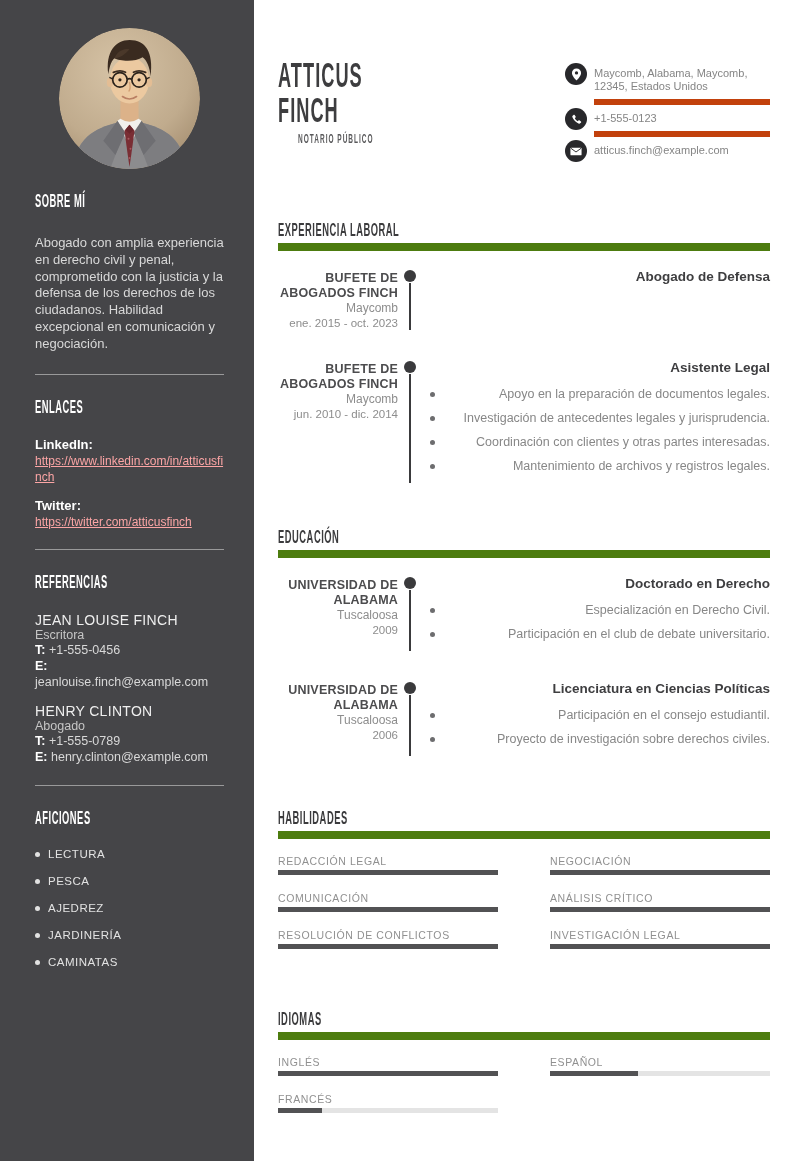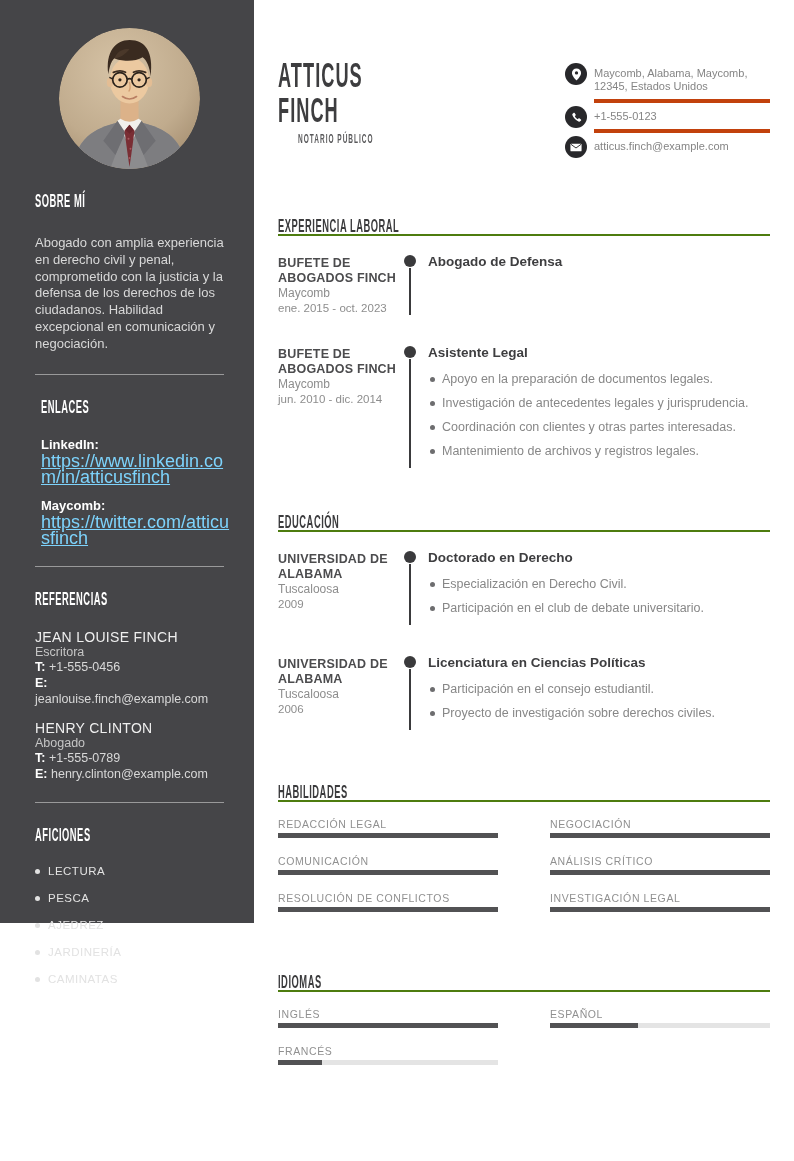--- a/index.html
+++ b/index.html
@@ -10,33 +10,33 @@
     color:#3b3b3d;
     -webkit-font-smoothing:antialiased;
   }
   .page { width:794px; height:1161px; display:flex; overflow:hidden; background:#fff; }
 
   
   .cond { display:inline-block; transform:scaleX(0.52); transform-origin:0 50%; white-space:nowrap; letter-spacing:1px; font-weight:700; }
 
   
   .sidebar {
-    width:254px; min-width:254px; height:923px;
+    width:254px; min-width:254px; height:1161px;
     background:#454548; color:#d8d8d8;
     padding:28px 30px 0 35px;
   }
   .photo-wrap { width:141px; height:141px; border-radius:50%; overflow:hidden; margin:0 auto; }
   .photo-wrap svg { display:block; }
   .sb-heading { color:#ffffff; font-size:18px; line-height:16px; }
   .sb-divider { border:none; border-top:1px solid rgba(255,255,255,0.45); height:0; margin-top:21px; }
   .about-text { margin-top:26px; font-size:13px; line-height:16.8px; color:#d8d8d8; width:192px; }
   .link-group { margin-top:22px; }
   .link-group + .link-group { margin-top:12px; }
   .link-label { color:#ffffff; font-weight:700; font-size:13px; line-height:16px; }
-  .link-url { color:#7dd3fc; font-size:18px; line-height:16.5px; text-decoration:underline; word-break:break-all; display:block; width:192px; }
+  .link-url { color:#fca5a5; font-size:12px; line-height:16.5px; text-decoration:underline; word-break:break-all; display:block; width:192px; }
   .ref { margin-top:22px; }
   .ref + .ref { margin-top:13px; }
   .ref-name { color:#efefef; font-size:14px; line-height:16px; font-weight:400; letter-spacing:0.3px; }
   .ref-role { color:#c6c6c6; font-size:12.5px; line-height:14px; }
   .ref-line { font-size:12.5px; line-height:16px; color:#d8d8d8; }
   .ref-line:first-of-type { margin-top:7px; }
   .ref-line b { color:#ffffff; }
   .hobby-list { list-style:none; margin-top:22px; }
   .hobby-list li { font-size:11.5px; line-height:13px; letter-spacing:0.5px; color:#e2e2e2; margin-bottom:14px; position:relative; padding-left:13px; }
   .hobby-list li::before { content:""; position:absolute; left:0; top:4px; width:5px; height:5px; border-radius:50%; background:#e2e2e2; }
@@ -47,31 +47,31 @@
   .name { font-size:35px; line-height:35px; color:#3d3d3f; }
   .name .cond { letter-spacing:2px; }
   .job-title { margin-top:4px; font-size:13px; color:#59595b;padding-left:20px; }
   .job-title .cond { transform:scaleX(0.5); letter-spacing:2px; }
 
   .contact { width:205px; margin-top:6px; }
   .contact-row { display:flex; align-items:flex-start; }
   .contact-icon { width:22px; height:22px; min-width:22px; border-radius:50%; background:#28282b; display:flex; align-items:center; justify-content:center; margin-right:7px; }
   .contact-icon svg { display:block; }
   .contact-text { flex:1; font-size:11px; line-height:13px; color:#858585; padding:4px 0 6px 0; }
-  .contact-row.sep .contact-text { border-bottom:4px solid #c2410c; }
+  .contact-row.sep .contact-text { border-bottom:6px solid #c2410c; }
   .contact-row + .contact-row { margin-top:3px; }
 
-  .section-heading { font-size:18px; line-height:16px; color:#3b3b3d; border-bottom:2px solid #4d7c0f; }
+  .section-heading { font-size:18px; line-height:16px; color:#3b3b3d; padding-bottom:5px; border-bottom:8px solid #4d7c0f; }
   .sec-exp { margin-top:59px; }
   .sec-edu { margin-top:46px; }
   .sec-skills { margin-top:54px; }
   .sec-lang { margin-top:62px; }
 
   .entries { margin-top:18px; }
-  .entry { display:grid; grid-template-columns:120px 24px 1fr; padding-bottom:17px; }
+  .entry { display:grid; grid-template-columns:120px 24px 1fr; padding-bottom:17px;text-align:right; }
   .entry:last-child { padding-bottom:0; }
   .entry + .entry { margin-top:13px; }
   .e-left { padding-top:2px; }
   .e-org { font-size:12.5px; line-height:14.5px; font-weight:700; color:#4c4c4e; letter-spacing:0.2px; }
   .e-loc { font-size:12px; line-height:15px; color:#8d8d8d; margin-top:1px; }
   .e-dates { font-size:11.5px; line-height:14px; color:#8d8d8d; }
   .timeline { position:relative; }
   .t-dot { width:12px; height:12px; border-radius:50%; background:#3a3a3c; margin:1px auto 0 auto; }
   .timeline::after { content:""; position:absolute; left:50%; transform:translateX(-50%); top:14px; bottom:0; width:2px; background:#3a3a3c; }
   .e-right { padding-left:6px; }
@@ -149,28 +149,28 @@
       </svg>
     </div>
 
     <div style="margin-top:24px;">
       <div class="sb-heading"><span class="cond">SOBRE MÍ</span></div>
       <p class="about-text">Abogado con amplia experiencia en derecho civil y penal, comprometido con la justicia y la defensa de los derechos de los ciudadanos. Habilidad excepcional en comunicación y negociación.</p>
     </div>
 
     <hr class="sb-divider">
 
-    <div style="margin-top:24px;margin-left:6px;">
+    <div style="margin-top:24px;">
       <div class="sb-heading"><span class="cond">ENLACES</span></div>
       <div class="link-group">
         <div class="link-label">LinkedIn:</div>
         <a href="#" class="link-url">https://www.linkedin.com/in/atticusfinch</a>
       </div>
       <div class="link-group">
-        <div class="link-label">Maycomb:</div>
+        <div class="link-label">Twitter:</div>
         <a href="#" class="link-url">https://twitter.com/atticusfinch</a>
       </div>
     </div>
 
     <hr class="sb-divider" style="margin-top:19px;">
 
     <div style="margin-top:24px;">
       <div class="sb-heading"><span class="cond">REFERENCIAS</span></div>
 
       <div class="ref">

